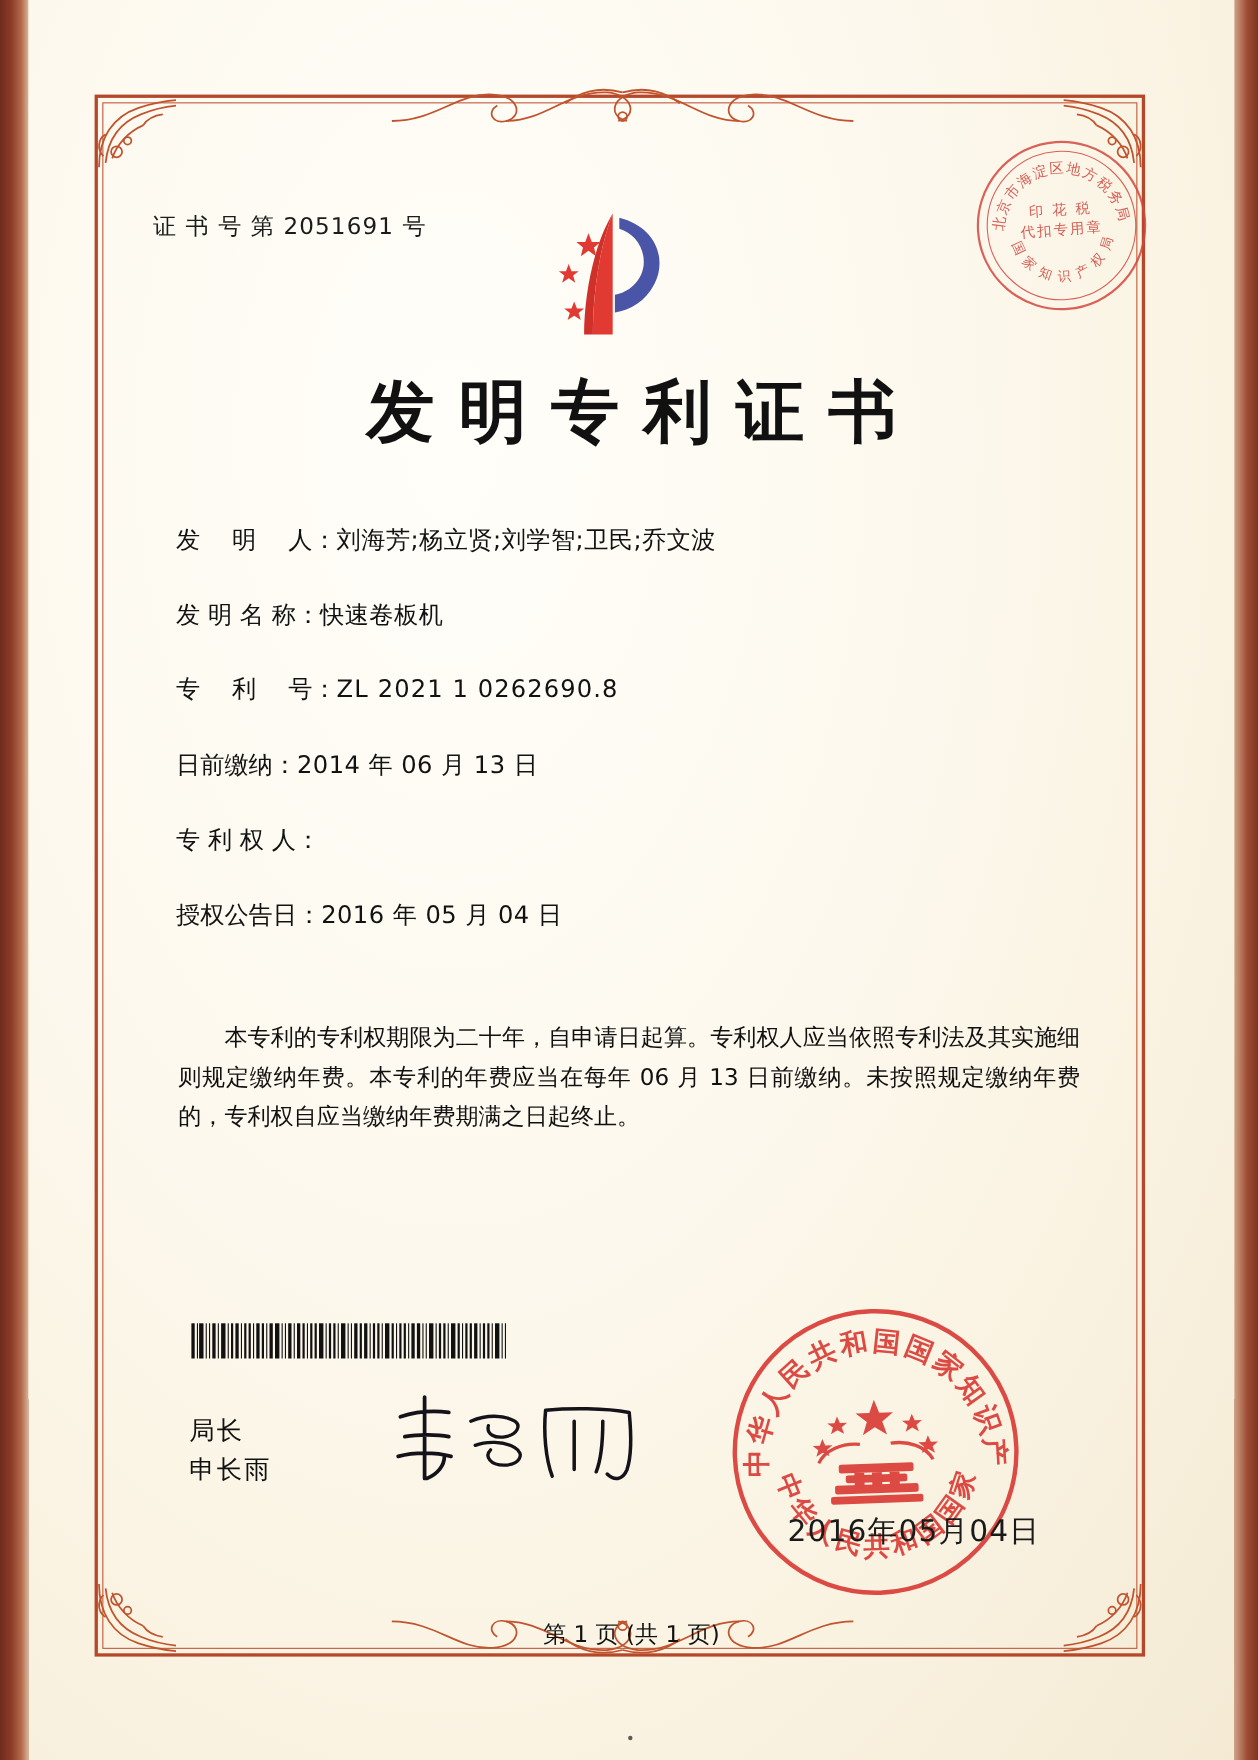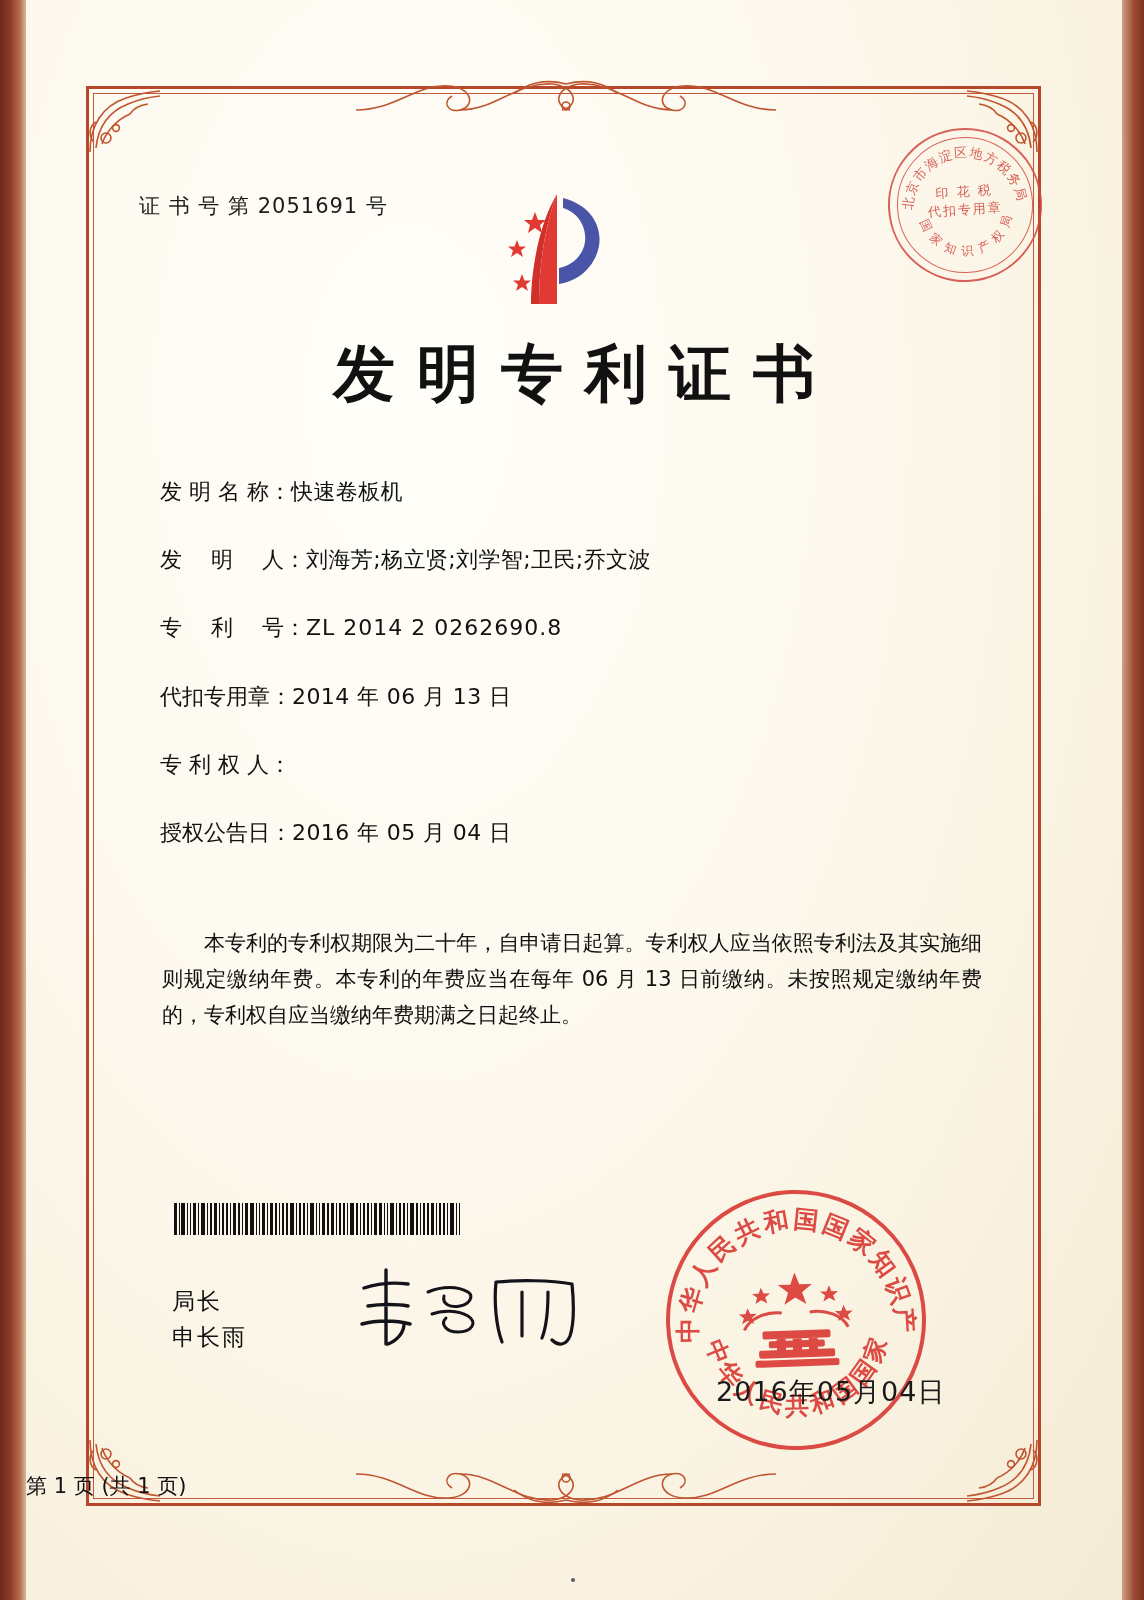--- a/index.html
+++ b/index.html
@@ -247,21 +247,21 @@
     color: #1a1a1a;
     letter-spacing: 1px;
     white-space: nowrap;
   }
 
   
   .page-no {
     position: absolute;
     left: 0; top: 1472px;
     width: 1096px;
-    text-align: left;
+    text-align: center;
     font-size: 21px;
     color: #111;
   }
 
   .speck {
     position: absolute;
     left: 545px; top: 1578px;
     width: 4px; height: 4px;
     background: #5c5c5c;
     border-radius: 50%;
@@ -379,33 +379,33 @@
           </text>
         </svg>
       </div>
       <div class="mid">印 花 税<br>代扣专用章</div>
     </div>
 
     <div class="title">发明专利证书</div>
 
     <div class="fields">
       <div class="field-row">
+        <span class="field-label">发　 明　 人：</span>
+        <span class="field-value">刘海芳;杨立贤;刘学智;卫民;乔文波</span>
+      </div>
+      <div class="field-row">
         <span class="field-label">发 明 名 称：</span>
         <span class="field-value">快速卷板机</span>
       </div>
       <div class="field-row">
-        <span class="field-label">发　 明　 人：</span>
-        <span class="field-value">刘海芳;杨立贤;刘学智;卫民;乔文波</span>
+        <span class="field-label">专　 利　 号：</span>
+        <span class="field-value mono-val">ZL 2021 1 0262690.8</span>
       </div>
       <div class="field-row">
-        <span class="field-label">专　 利　 号：</span>
-        <span class="field-value mono-val">ZL 2014 2 0262690.8</span>
-      </div>
-      <div class="field-row">
-        <span class="field-label">代扣专用章：</span>
+        <span class="field-label">日前缴纳：</span>
         <span class="field-value">2014 年 06 月 13 日</span>
       </div>
       <div class="field-row">
         <span class="field-label">专 利 权 人：</span>
       </div>
       <div class="field-row">
         <span class="field-label">授权公告日：</span>
         <span class="field-value">2016 年 05 月 04 日</span>
       </div>
     </div>

